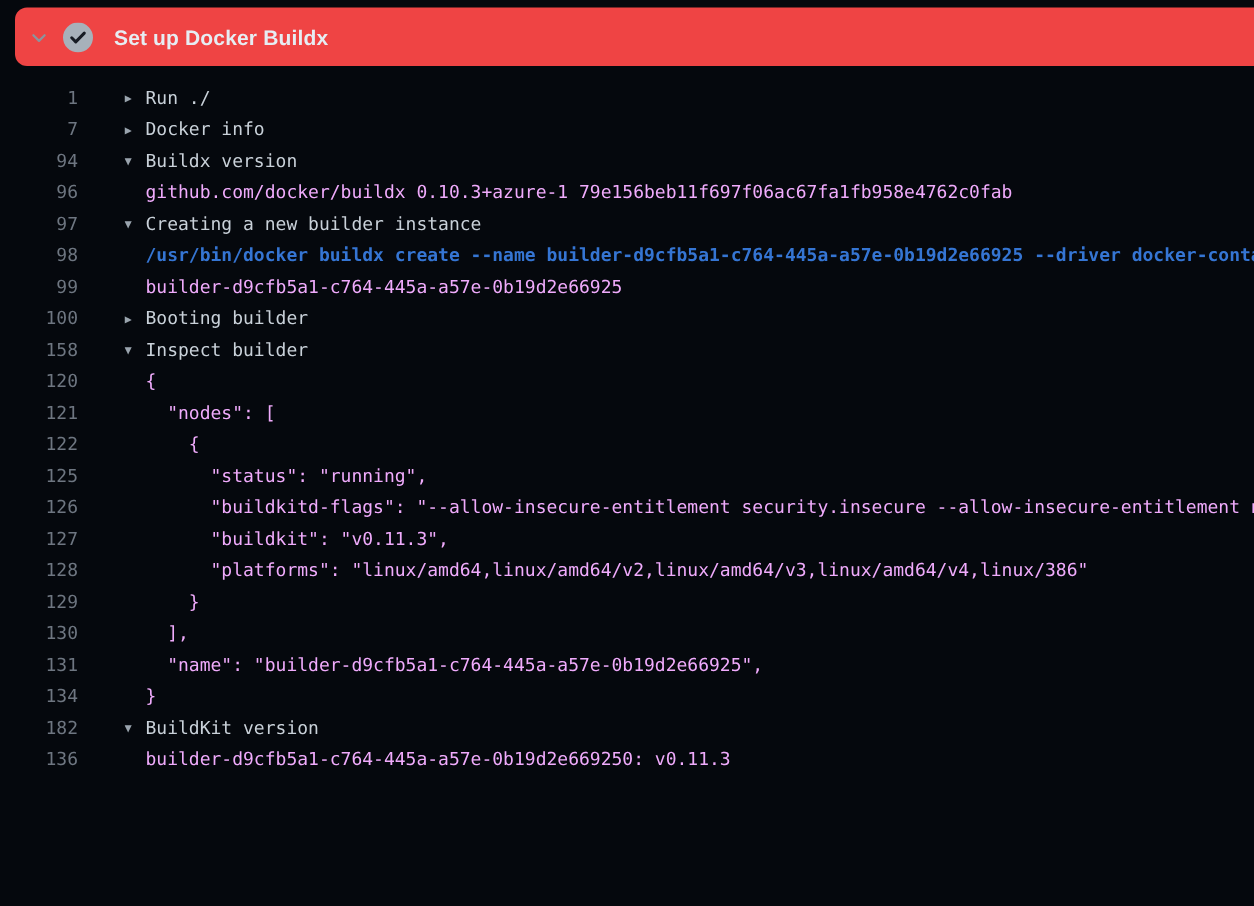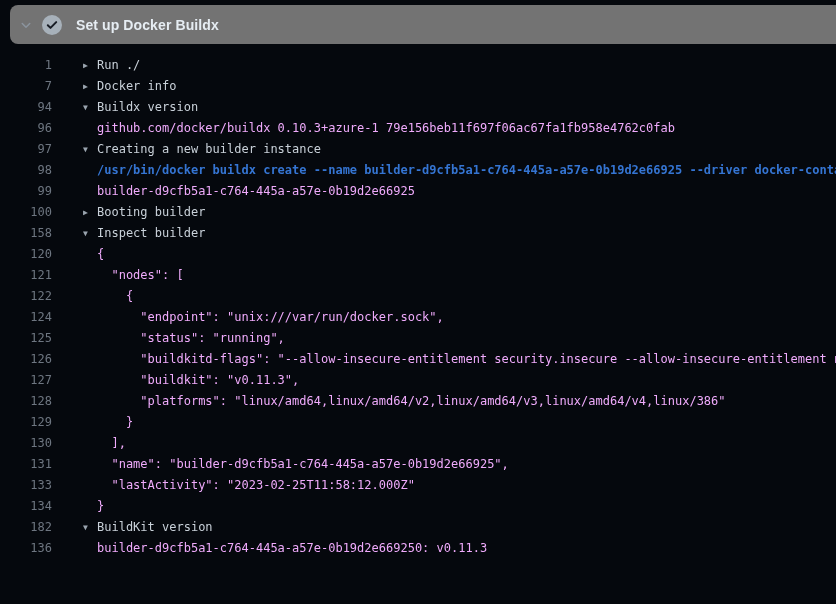--- a/index.html
+++ b/index.html
@@ -3,21 +3,21 @@
 <meta charset="utf-8">
 <style>
   html,body{margin:0;padding:0;}
   body{
     width:836px;height:604px;overflow:hidden;
     background:#05080d;
     font-family:"Liberation Sans","DejaVu Sans",sans-serif;
   }
   .step-header{
     position:absolute;left:10px;top:5px;right:0;height:39px;
-    background:#737373;border-radius:8px 0 0 8px;
+    background:#ef4444;border-radius:8px 0 0 8px;
     display:flex;align-items:center;
     padding-left:8px;box-sizing:border-box;
     cursor:pointer;
   }
   .chev{width:16px;height:16px;display:flex;align-items:center;justify-content:center;margin-right:8px;}
   .statuswrap{width:20px;height:20px;margin-right:14px;}
   .step-title{
     color:#e6edf3;font-size:14px;font-weight:600;letter-spacing:.1px;
   }
   .log{
@@ -68,26 +68,24 @@
       <div class="row grouprow"><span class="ln">94</span><span class="lc"><span class="arrow">▼</span><span class="group-text">Buildx version</span></span></div>
       <div class="row"><span class="ln">96</span><span class="lc"><span class="txt out">github.com/docker/buildx 0.10.3+azure-1 79e156beb11f697f06ac67fa1fb958e4762c0fab</span></span></div>
       <div class="row grouprow"><span class="ln">97</span><span class="lc"><span class="arrow">▼</span><span class="group-text">Creating a new builder instance</span></span></div>
       <div class="row"><span class="ln">98</span><span class="lc"><span class="txt cmd">/usr/bin/docker buildx create --name builder-d9cfb5a1-c764-445a-a57e-0b19d2e66925 --driver docker-container</span></span></div>
       <div class="row"><span class="ln">99</span><span class="lc"><span class="txt out">builder-d9cfb5a1-c764-445a-a57e-0b19d2e66925</span></span></div>
       <div class="row grouprow"><span class="ln">100</span><span class="lc"><span class="arrow">▶</span><span class="group-text">Booting builder</span></span></div>
       <div class="row grouprow"><span class="ln">158</span><span class="lc"><span class="arrow">▼</span><span class="group-text">Inspect builder</span></span></div>
       <div class="row"><span class="ln">120</span><span class="lc"><span class="txt out">{</span></span></div>
       <div class="row"><span class="ln">121</span><span class="lc"><span class="txt out">  "nodes": [</span></span></div>
       <div class="row"><span class="ln">122</span><span class="lc"><span class="txt out">    {</span></span></div>
-      <div class="row"><span class="ln">124</span><span class="lc"><span class="txt out">      "endpoint": "unix:///var/run/docker.sock",</span></span></div>
       <div class="row"><span class="ln">125</span><span class="lc"><span class="txt out">      "status": "running",</span></span></div>
       <div class="row"><span class="ln">126</span><span class="lc"><span class="txt out">      "buildkitd-flags": "--allow-insecure-entitlement security.insecure --allow-insecure-entitlement network.host",</span></span></div>
       <div class="row"><span class="ln">127</span><span class="lc"><span class="txt out">      "buildkit": "v0.11.3",</span></span></div>
       <div class="row"><span class="ln">128</span><span class="lc"><span class="txt out">      "platforms": "linux/amd64,linux/amd64/v2,linux/amd64/v3,linux/amd64/v4,linux/386"</span></span></div>
       <div class="row"><span class="ln">129</span><span class="lc"><span class="txt out">    }</span></span></div>
       <div class="row"><span class="ln">130</span><span class="lc"><span class="txt out">  ],</span></span></div>
       <div class="row"><span class="ln">131</span><span class="lc"><span class="txt out">  "name": "builder-d9cfb5a1-c764-445a-a57e-0b19d2e66925",</span></span></div>
-      <div class="row"><span class="ln">133</span><span class="lc"><span class="txt out">  "lastActivity": "2023-02-25T11:58:12.000Z"</span></span></div>
       <div class="row"><span class="ln">134</span><span class="lc"><span class="txt out">}</span></span></div>
       <div class="row grouprow"><span class="ln">182</span><span class="lc"><span class="arrow">▼</span><span class="group-text">BuildKit version</span></span></div>
       <div class="row"><span class="ln">136</span><span class="lc"><span class="txt out">builder-d9cfb5a1-c764-445a-a57e-0b19d2e669250: v0.11.3</span></span></div>
     </div>
 </div>
 
 </body></html>

